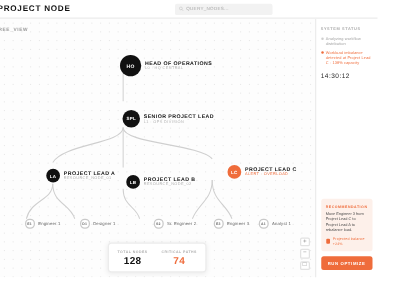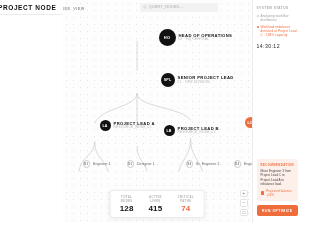--- a/index.html
+++ b/index.html
@@ -2,21 +2,21 @@
 <html><head>
 <meta charset="utf-8">
 <style>
   * { margin:0; padding:0; box-sizing:border-box; }
   html,body { width:333px; height:222px; overflow:hidden; }
   body {
     font-family:"Liberation Sans", sans-serif;
     background:#ffffff; color:#111;
     -webkit-font-smoothing:antialiased;
   }
-  #app { position:relative; width:302px; height:222px; display:flex; }
+  #app { position:relative; width:302px; height:222px; display:flex; flex-direction:column; }
 
   
   .header {
     height:15px; flex:0 0 15px; display:flex; align-items:center;
     background:#fff; border-bottom:1px solid #ececec;
     padding:0 6px; position:relative; z-index:30;
   }
   .app-title {
     font-size:6.5px; font-weight:bold; letter-spacing:.6px;
     color:#111; white-space:nowrap; margin-left:-8px;
@@ -232,24 +232,20 @@
         <div class="dot leaf">A1</div>
         <div class="leaflabel">Analyst 1</div>
       </div>
 
       <div class="stats">
         <div class="stat">
           <div class="stat-label">TOTAL NODES</div>
           <div class="stat-value">128</div>
         </div>
         <div class="stat">
-          <div class="stat-label">ACTIVE LINKS</div>
-          <div class="stat-value">415</div>
-        </div>
-        <div class="stat">
           <div class="stat-label">CRITICAL PATHS</div>
           <div class="stat-value alert">74</div>
         </div>
       </div>
 
       <div class="zoomctl">
         <div class="zbtn">+</div>
         <div class="zbtn">−</div>
         <div class="zbtn">□</div>
       </div>

